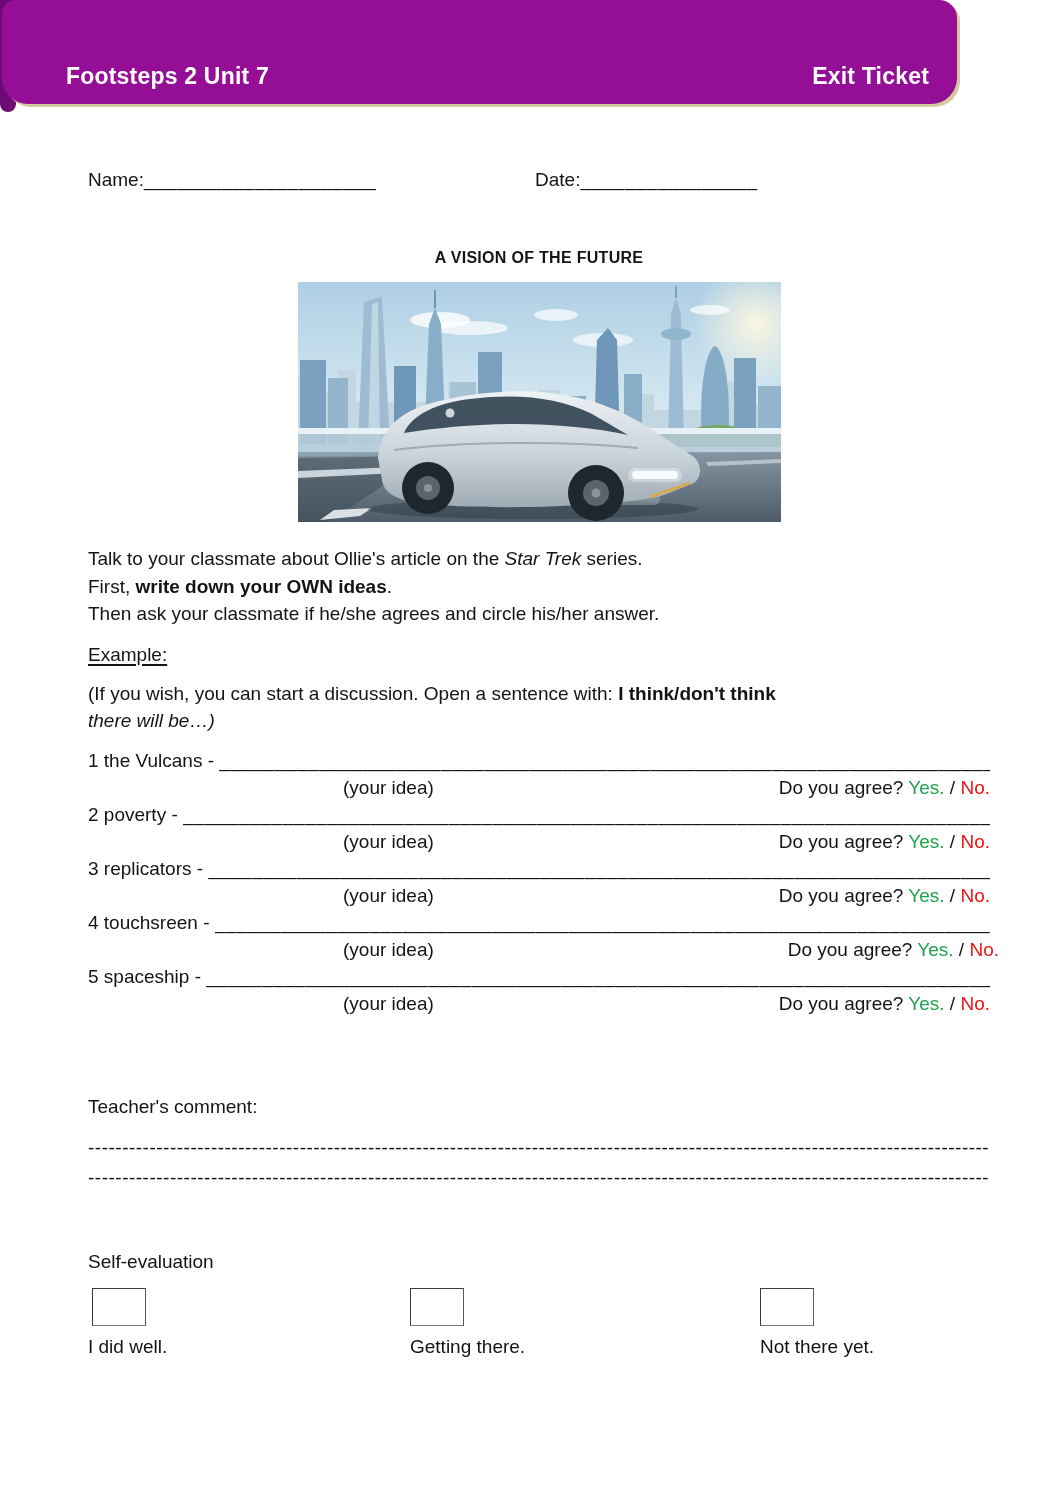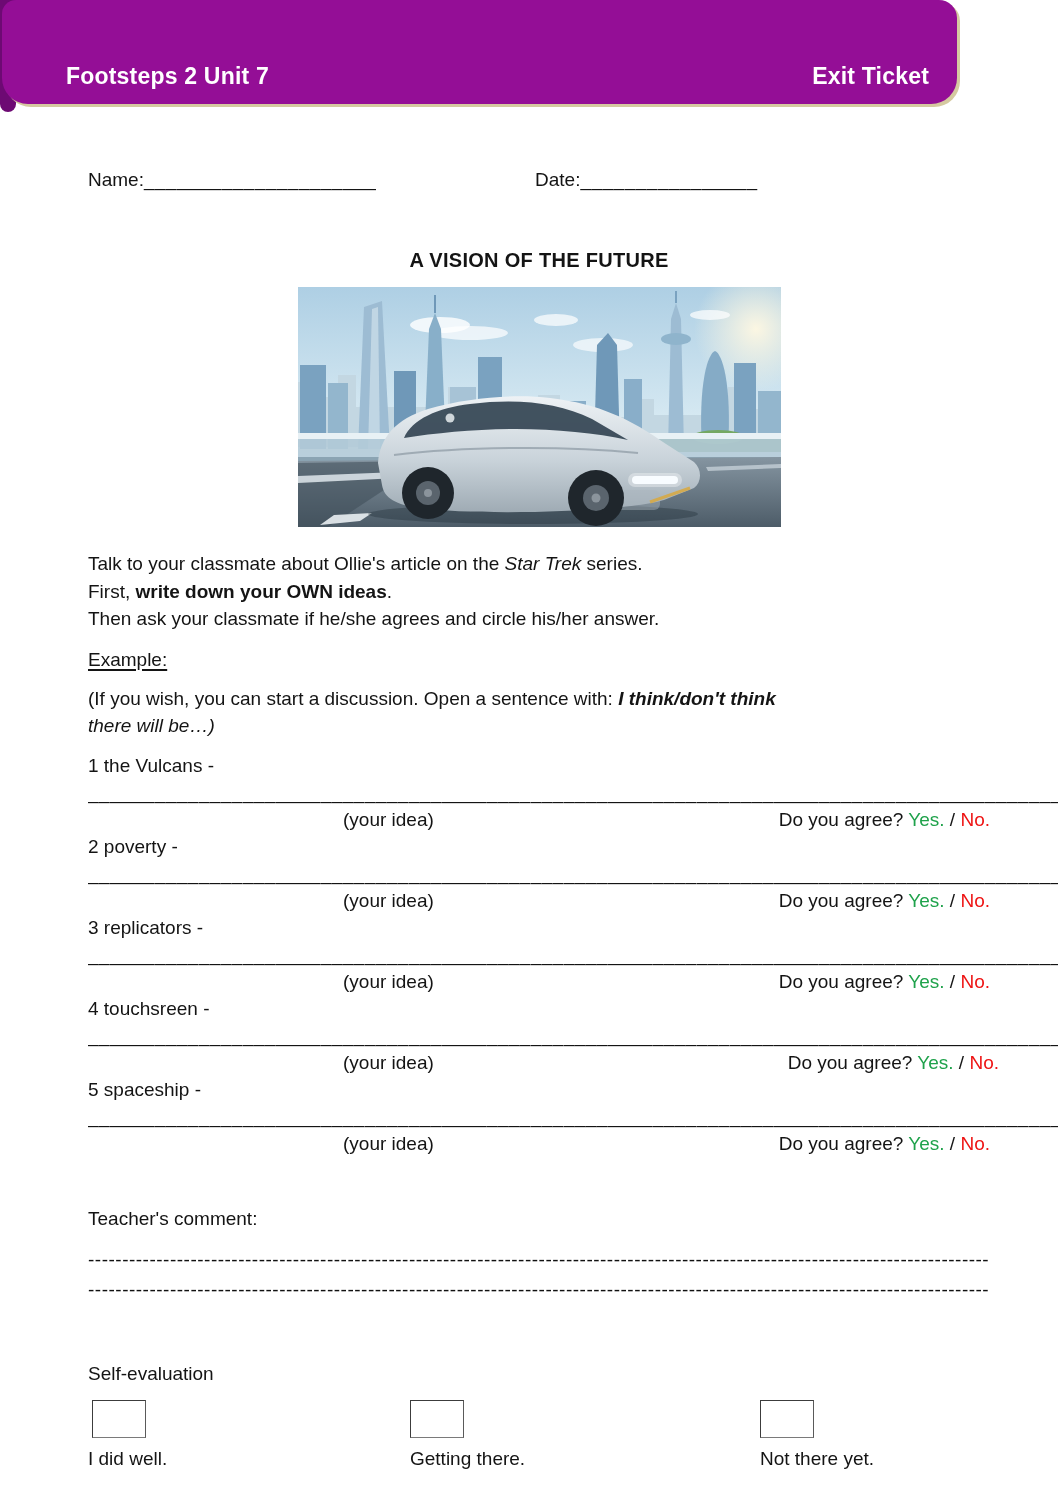--- a/index.html
+++ b/index.html
@@ -26,55 +26,55 @@
     padding:0 28px 14px 64px;
   }
   .header-main span { color:#ffffff; font-weight:bold; font-size:23px; letter-spacing:0.2px; }
 
   
   .content { padding:0 68px 0 88px; font-size:19px; }
   .name-row { margin-top:41px; display:flex; white-space:nowrap; }
   .name-group { width:447px; }
   .blank-chars { letter-spacing:0.5px; }
 
-  .ws-title { margin-top:58px; text-align:center; font-weight:bold; font-size:20px; letter-spacing:0.3px; }
+  .ws-title { margin-top:58px; text-align:center; font-weight:bold; font-size:16px; letter-spacing:0.3px; }
 
   .hero { margin-top:15px; text-align:center; }
   .hero svg { display:block; margin:0 auto; }
 
   .caption { margin-top:17px; text-align:center; font-size:19px; }
 
   .intro { margin-top:23px; line-height:27.5px; }
   .b { font-weight:bold; }
   .i { font-style:italic; }
-  .bi { font-weight:bold; font-style:italic; }
+  .bi { font-weight:bold; }
 
   .example-label { margin-top:13px; line-height:27px; text-decoration:underline; text-decoration-thickness:1.6px; text-underline-offset:3px; display:inline-block; }
   .example-line { line-height:29px; white-space:nowrap; }
   .u-sentence { text-decoration:underline; text-decoration-thickness:1.6px; text-underline-offset:4px; padding-right:6px; }
   .agree-gap { display:inline-block; width:16px; }
   .green { color:#1fa24b; }
   .red { color:#ee1515; }
   .circle-no {
     display:inline-block; border:2px solid #0d0d0d; border-radius:50%;
     padding:0 6px 3px 6px; margin-left:1px; line-height:1.05;
   }
 
   .hint { margin-top:12px; line-height:27.5px; }
 
   .items { margin-top:12px; }
-  .item-l1 { display:flex; align-items:baseline; line-height:27px;flex-direction:column; }
+  .item-l1 { display:flex; align-items:baseline; line-height:27px; }
   .item-l1 .lbl { white-space:pre; }
   .blank-fill { flex:1; overflow:hidden; white-space:nowrap; letter-spacing:0.5px; }
   .item-l2 { display:flex; line-height:27px; }
   .your-idea { margin-left:255px; }
   .agree-block { margin-left:auto; white-space:nowrap; }
   .item:nth-child(4) .agree-block { margin-right:-9px; }
 
-  .teacher-label { margin-top:48px; line-height:27px; }
+  .teacher-label { margin-top:76px; line-height:27px; }
   .dash-line { overflow:hidden; white-space:nowrap; font-size:19px; line-height:20px; letter-spacing:0.5px; color:#101010; }
   .dash-line.first { margin-top:18px; }
   .dash-line.second { margin-top:10px; }
 
   .self-eval { margin-top:60px; }
   .se-label { line-height:27px; }
   .se-grid { position:relative; height:120px; margin-top:13px; }
   .se-box {
     position:absolute; top:0; width:54px; height:38px;
     border:1.6px solid #3c3c3c; background:#ffffff;

